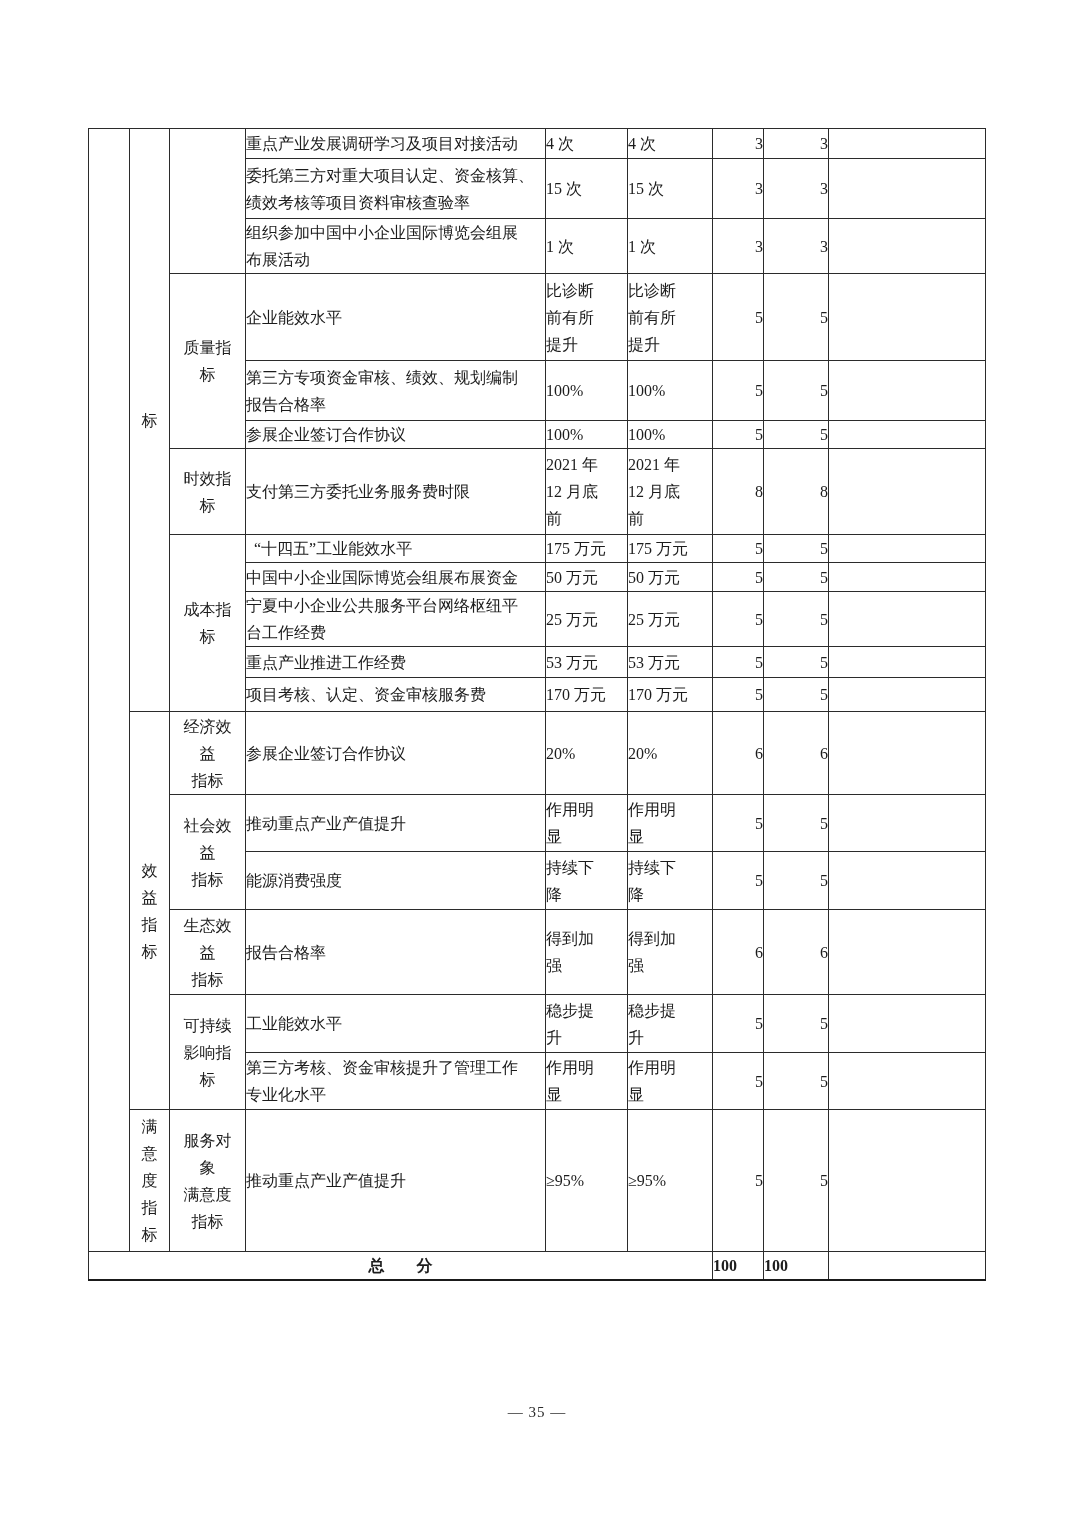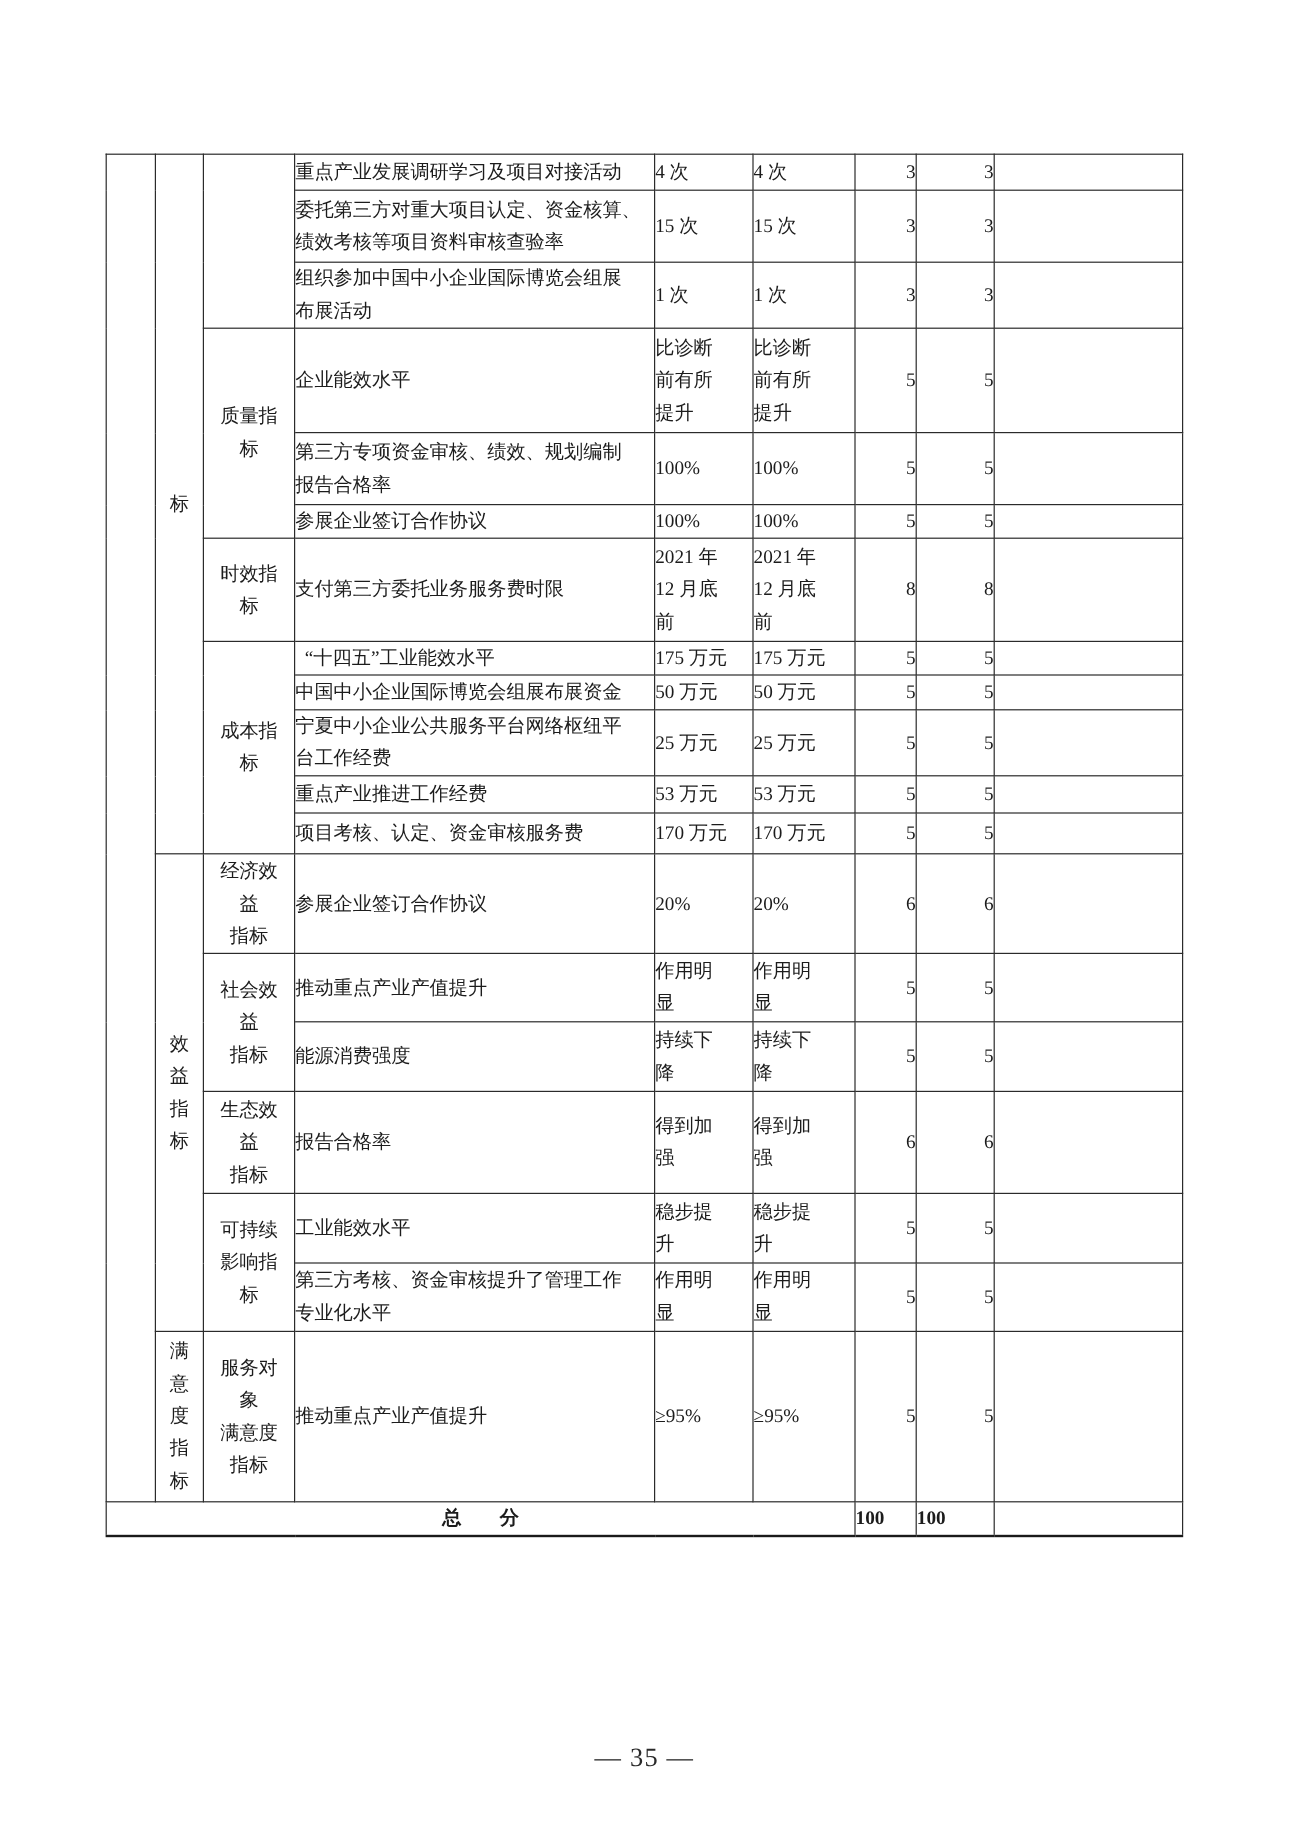--- a/index.html
+++ b/index.html
@@ -30,23 +30,23 @@
   td.val{ text-align:left; padding:1px 2px 1px 9px; white-space:pre-line;margin-top:29px; }
   td.score{ text-align:right; padding-right:13px; font-size:15.5px; }
   td.cat{ text-align:center; white-space:pre-line; padding:1px 2px; }
   td.cat-b{ line-height:30px; }
   td.top-align{ vertical-align:top; padding-top:2px; }
   td.note{ }
   tr.total-row td{ border-bottom:2.5px solid #1a1a1a; }
   td.total-label{ text-align:center; font-weight:bold; font-size:16.5px; white-space:pre; }
   td.total-score{ font-weight:bold; font-size:16px; text-align:left; padding-right:12px; }
   .page-number{
-    position:absolute;left:0;top:1452px;width:100%;
+    position:absolute;left:0;top:1404px;width:100%;
     text-align:center;
-    font-size:22px;
+    font-size:15px;
     letter-spacing:1px;
     color:#2a2a2a;
   }
 </style>
 </head>
 <body>
 
 <div class="page">
 
   <table class="perf">

